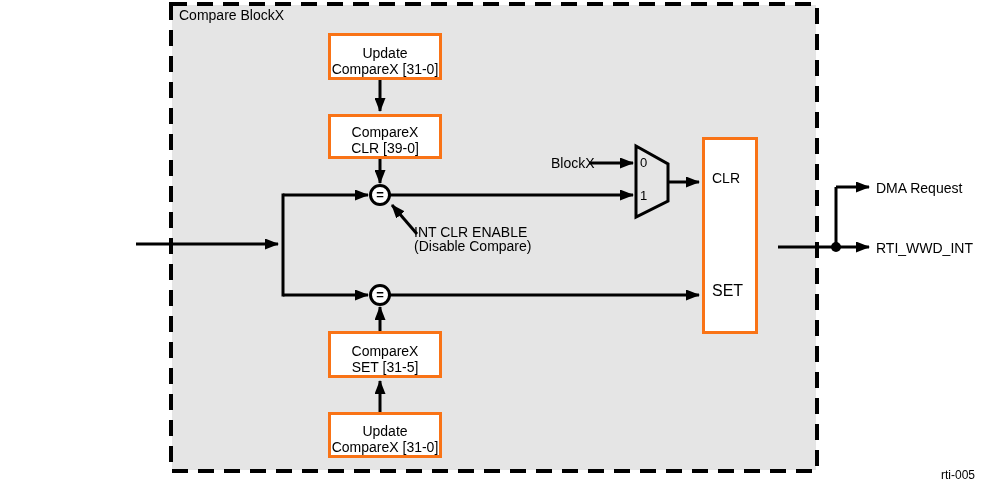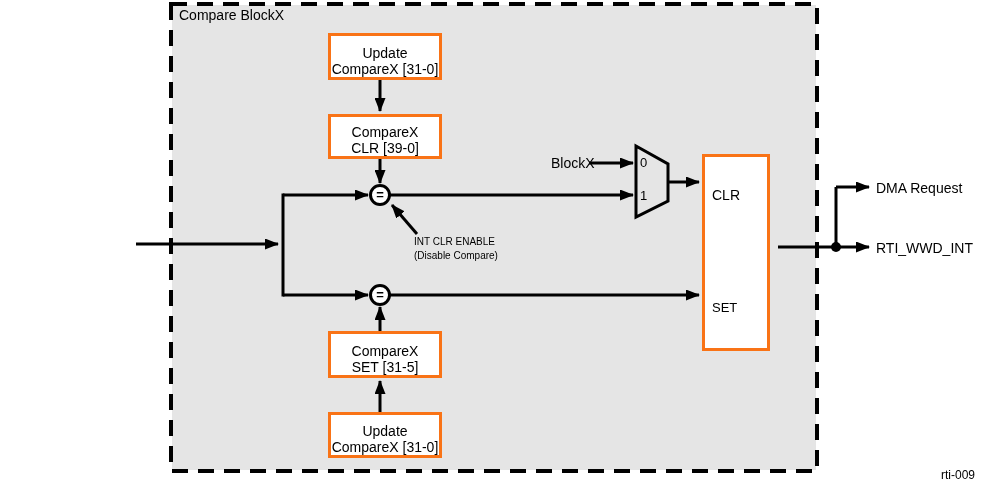--- a/index.html
+++ b/index.html
@@ -16,29 +16,29 @@
   .lbl { position:absolute; font-size:14px; line-height:16px; white-space:nowrap; }
   .box {
     position:absolute; box-sizing:border-box; border:3px solid #f97316; background:#fff;
     display:flex; flex-direction:column; align-items:center; justify-content:flex-end;
     font-size:14px; line-height:16px; text-align:center; white-space:nowrap;
   }
   .box-update-top    { left:328px; top:33px;  width:114px; height:47px; }
   .box-compare-clr   { left:328px; top:114px; width:114px; height:45px; }
   .box-compare-set   { left:328px; top:331px; width:114px; height:47px; }
   .box-update-bottom { left:328px; top:412px; width:114px; height:46px; }
-  .box-latch         { left:702px; top:154px; width:68px;  height:197px; }
+  .box-latch         { left:702px; top:137px; width:56px;  height:197px; }
   .latch-clr { position:absolute; left:7px; top:30px;  font-size:14px; }
-  .latch-set { position:absolute; left:7px; top:143px; font-size:13px; }
+  .latch-set { position:absolute; left:7px; top:143px; font-size:16px; }
   .eq {
     position:absolute; width:16px; height:14px; text-align:center;
     font-size:13px; font-weight:bold; line-height:14px;
   }
   .muxnum { position:absolute; font-size:13px; line-height:14px; }
-  .annot { position:absolute; left:414px; top:225px; font-size:10px; line-height:14px; white-space:nowrap;margin-top:10px; }
+  .annot { position:absolute; left:414px; top:225px; font-size:14px; line-height:14px; white-space:nowrap; }
   .figcode { position:absolute; left:941px; top:468px; font-size:12px; }
   .title-lbl { left:179px; top:7px; }
   .from-counter-lbl { left:2px; top:236px; }
   .clear-lbl { left:551px; top:155px; }
   .dma-lbl { left:876px; top:180px;text-align:center; }
   .rti-lbl { left:876px; top:240px;text-align:center; }
 </style>
 </head>
 <body>
 
@@ -123,15 +123,15 @@
   <div class="lbl title-lbl">Compare BlockX</div>
   <div class="lbl clear-lbl">BlockX</div>
   <div class="lbl dma-lbl">DMA Request</div>
   <div class="lbl rti-lbl">RTI_WWD_INT</div>
 
   <div class="annot">
     <div>INT CLR ENABLE</div>
     <div>(Disable Compare)</div>
   </div>
 
-  <div class="figcode">rti-009</div>
+  <div class="figcode">rti-005</div>
 
 </div>
 
 </body></html>

